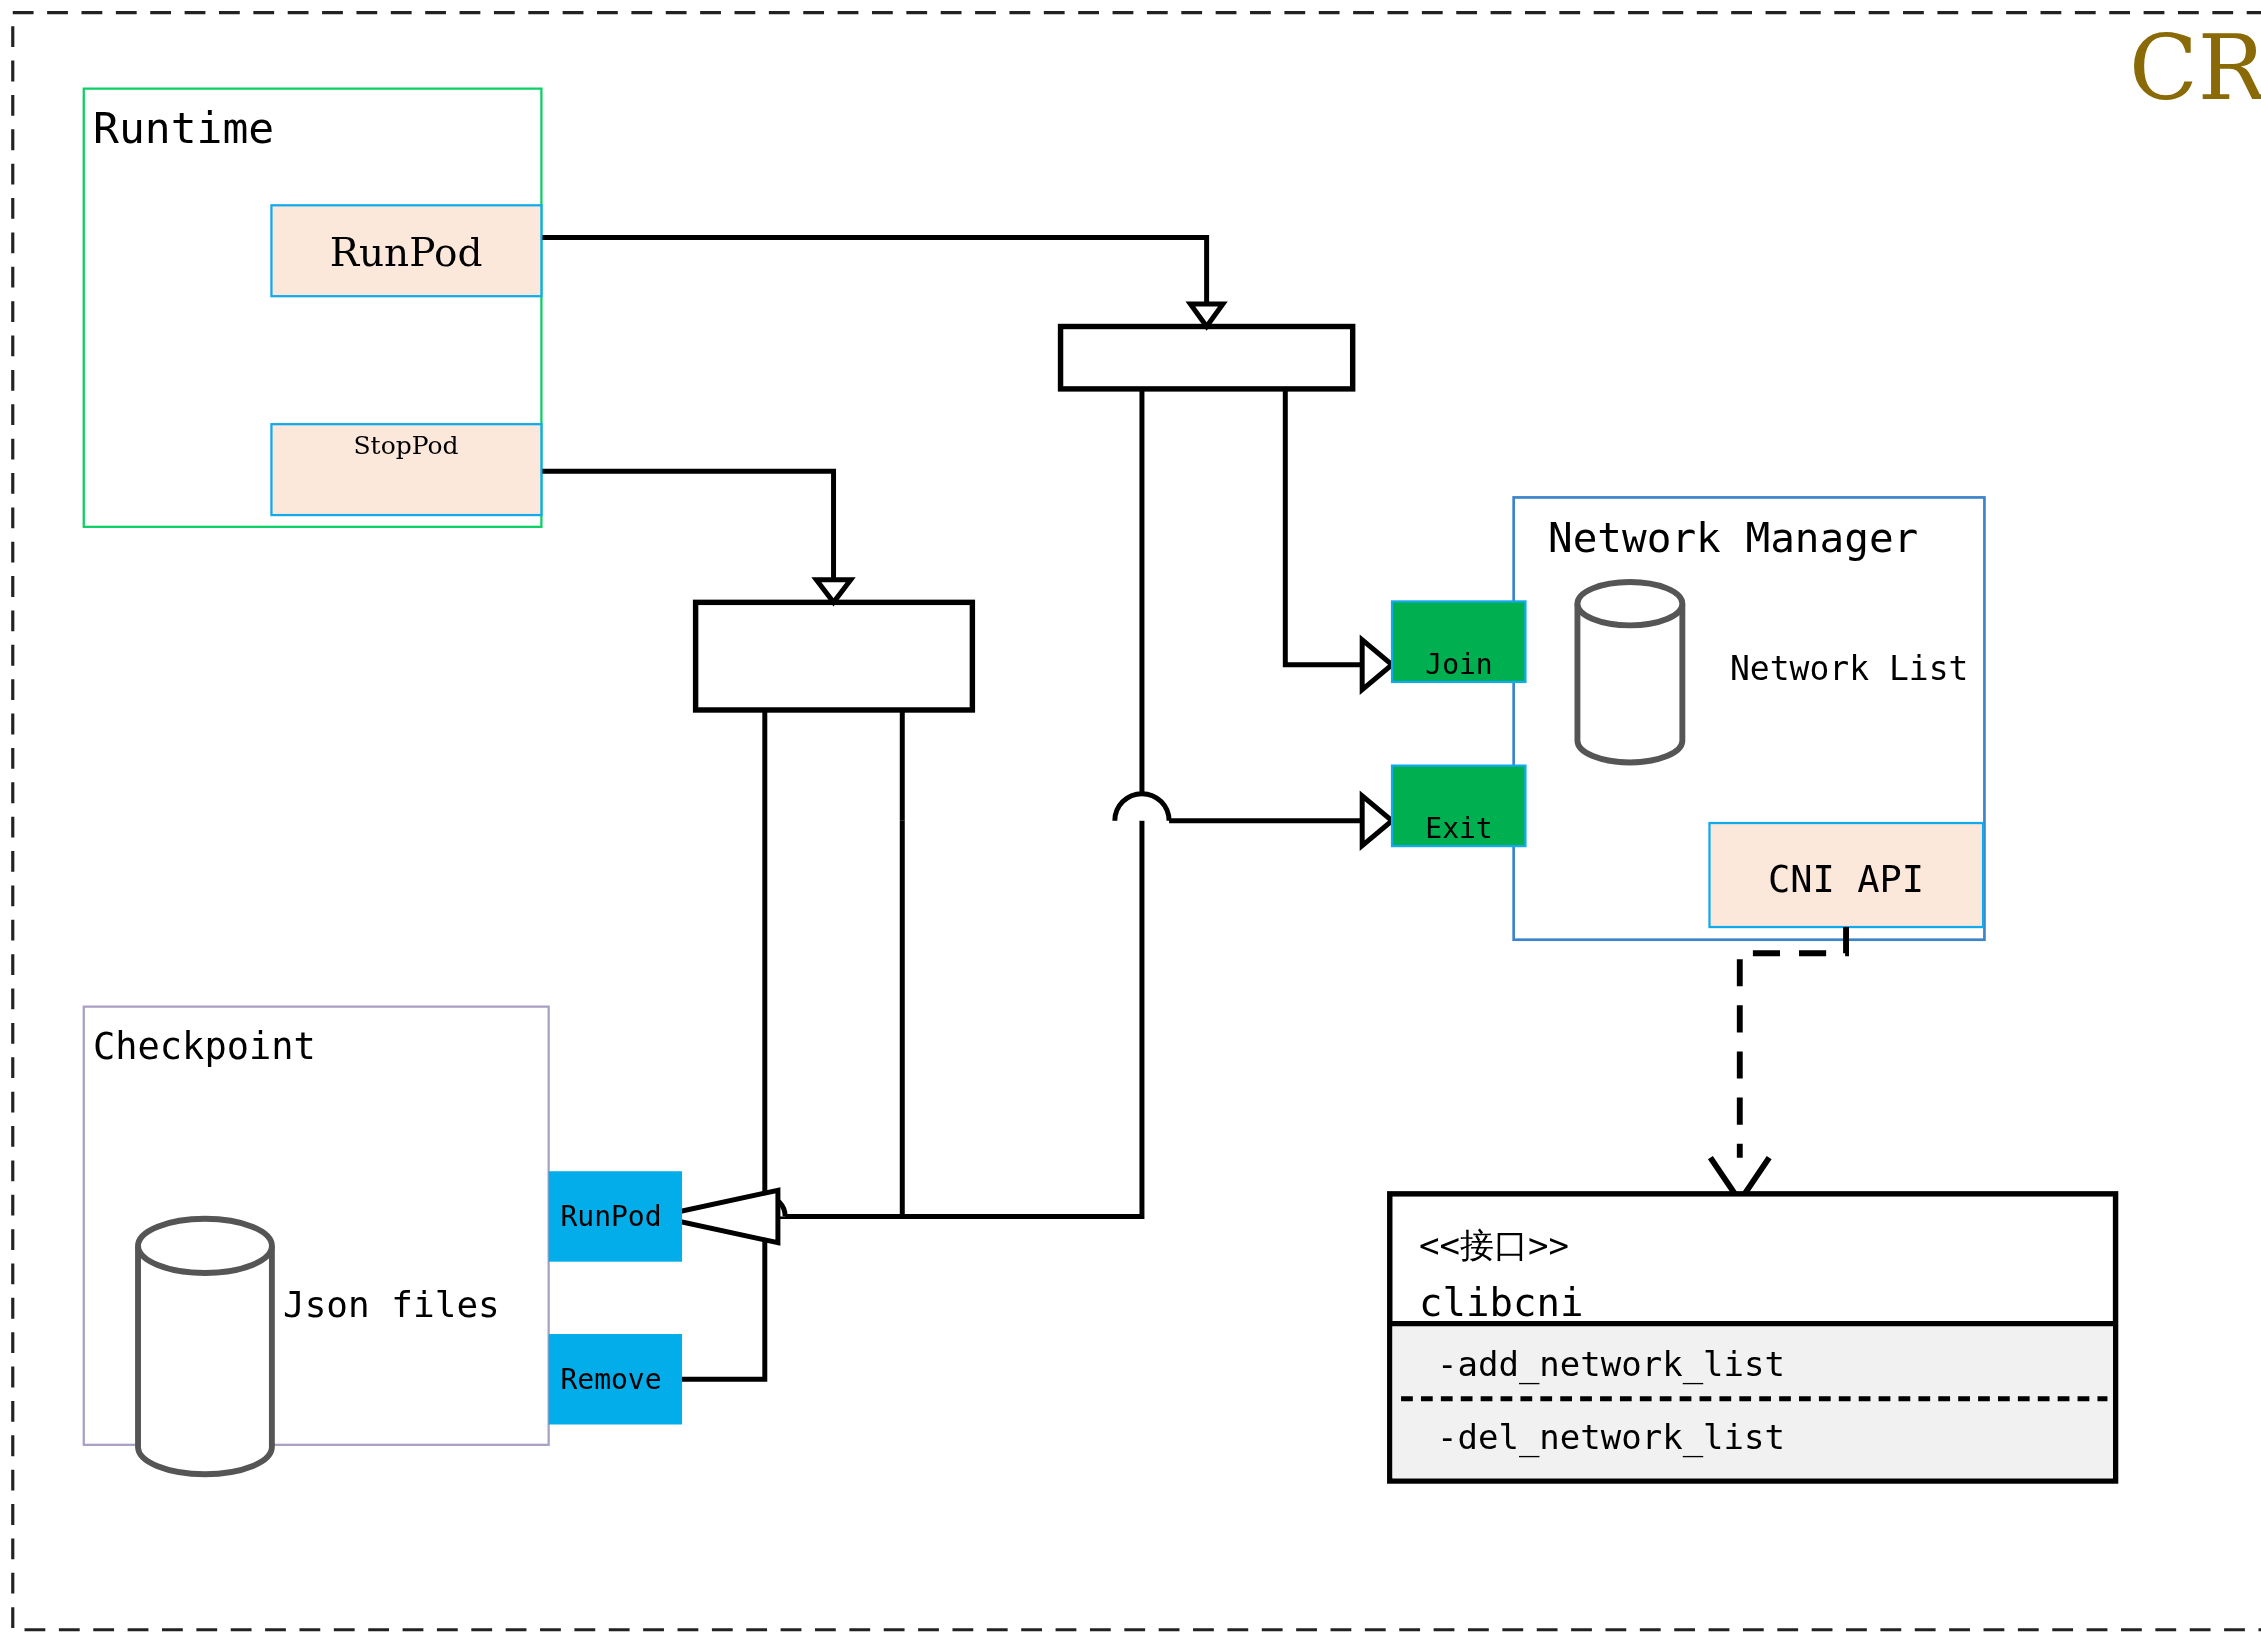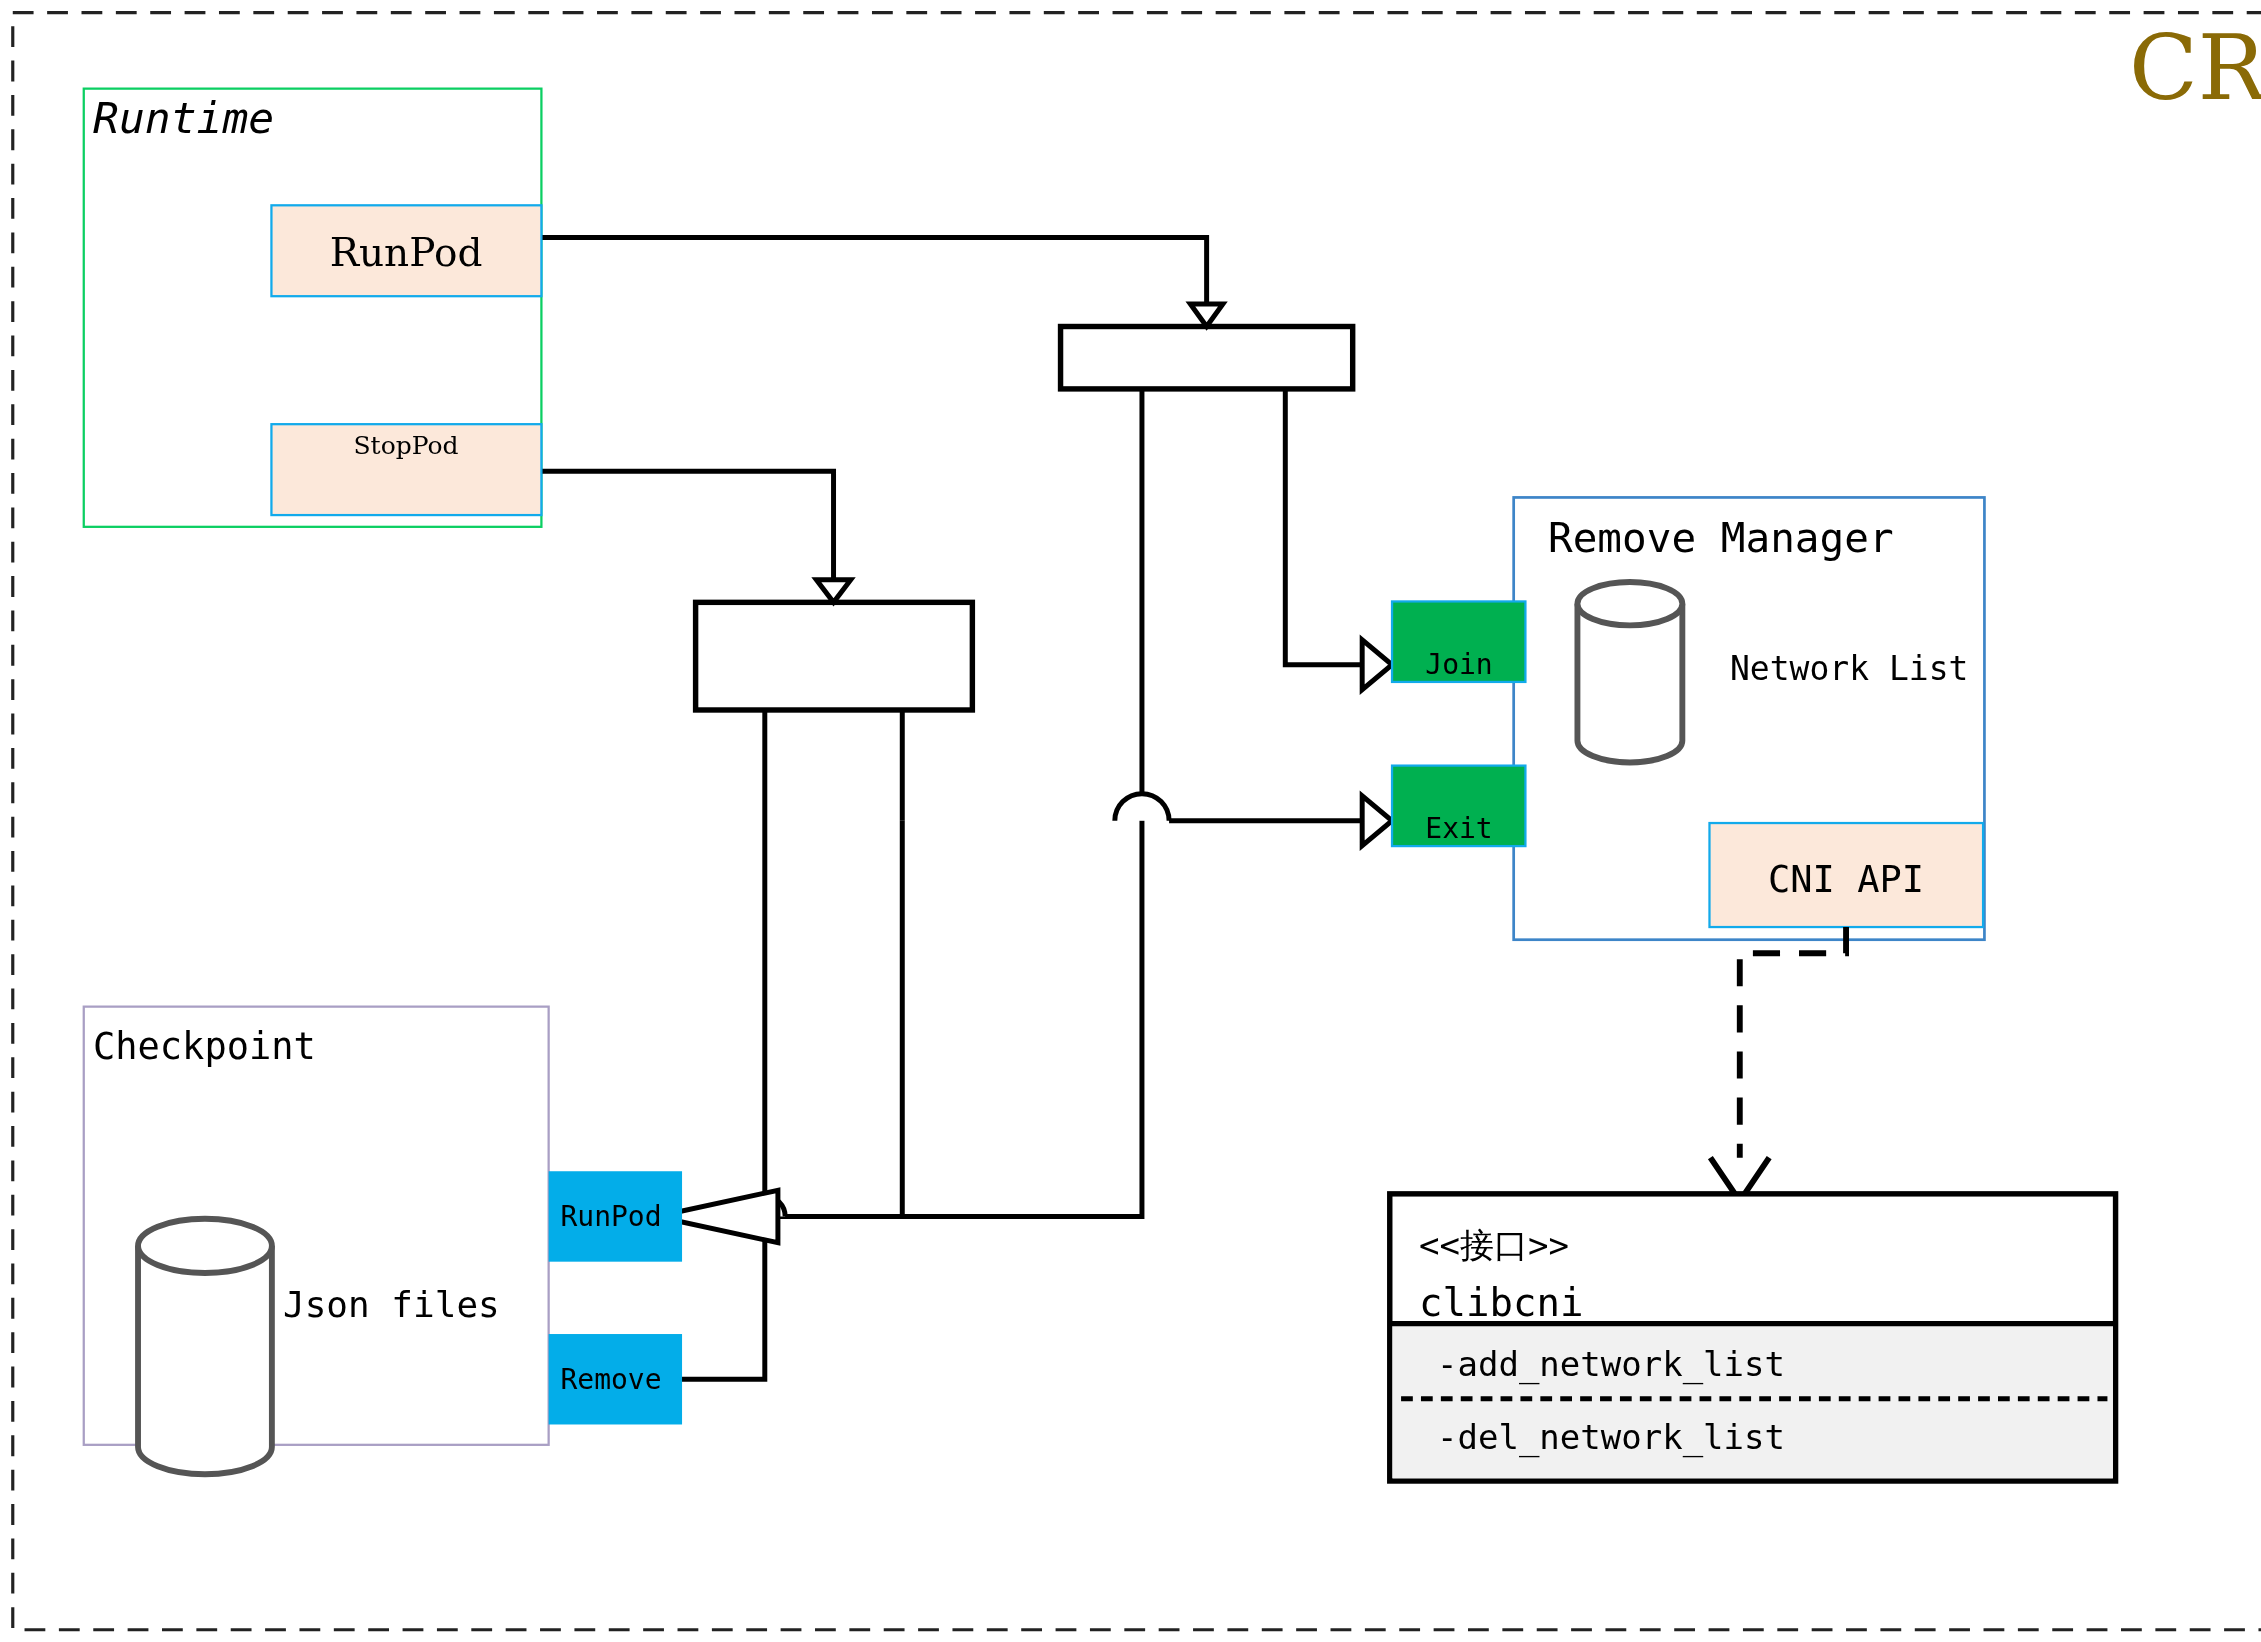--- a/index.html
+++ b/index.html
@@ -103,35 +103,35 @@
     <path d="M3782 2560 L3847 2656 L3912 2560" fill="none" stroke="#000000" stroke-width="13" stroke-linecap="butt" stroke-linejoin="miter"></path>
 
     <rect x="3073" y="2640" width="1605" height="635" fill="#ffffff" stroke="#000000" stroke-width="12"></rect>
     <rect x="3079" y="2927" width="1593" height="342" fill="#f1f1f1" stroke="none"></rect>
     <line x1="3073" y1="2927" x2="4678" y2="2927" stroke="#000000" stroke-width="12"></line>
     <line x1="3098" y1="3093" x2="4660" y2="3093" stroke="#000000" stroke-width="11" stroke-dasharray="26,18"></line>
   </svg>
 
   <div class="lbl serif ctr" style="left:2215px;top:68px;font-size:90px;color:#8a6a06;">CRI</div>
 
-  <div class="lbl mono lft" style="left:93px;top:118px;font-size:43px;font-style:italic;">Runtime</div>
+  <div class="lbl mono lft" style="left:93px;top:128px;font-size:43px;">Runtime</div>
 
   <div class="lbl serif ctr" style="left:406px;top:252px;font-size:39px;text-align:center;">RunPod</div>
 
   <div class="lbl serif ctr" style="left:406px;top:445px;font-size:25px;">StopPod</div>
 
   <div class="lbl mono lft" style="left:93px;top:1046px;font-size:37px;">Checkpoint</div>
 
   <div class="lbl mono lft" style="left:283px;top:1305px;font-size:36px;">Json files</div>
 
   <div class="lbl mono ctr" style="left:611px;top:1217px;font-size:28px;">RunPod</div>
 
   <div class="lbl mono ctr" style="left:611px;top:1380px;font-size:28px;">Remove</div>
 
-  <div class="lbl mono lft" style="left:1548px;top:538px;font-size:41px;">Remove Manager</div>
+  <div class="lbl mono lft" style="left:1548px;top:538px;font-size:41px;">Network Manager</div>
 
   <div class="lbl mono lft" style="left:1687px;top:668px;font-size:33px;padding-left:43px;">Network List</div>
 
   <div class="lbl mono ctr" style="left:1459px;top:665px;font-size:28px;">Join</div>
 
   <div class="lbl mono ctr" style="left:1459px;top:829px;font-size:28px;">Exit</div>
 
   <div class="lbl mono ctr" style="left:1846px;top:879px;font-size:37px;">CNI API</div>
 
   <div class="lbl mono lft" style="left:1419px;top:1245px;font-size:34px;">&lt;&lt;接口&gt;&gt;</div>

